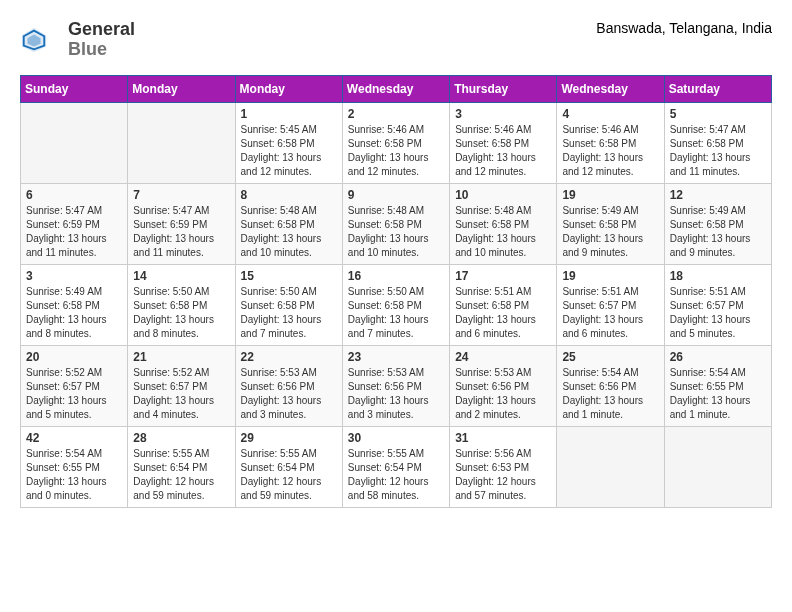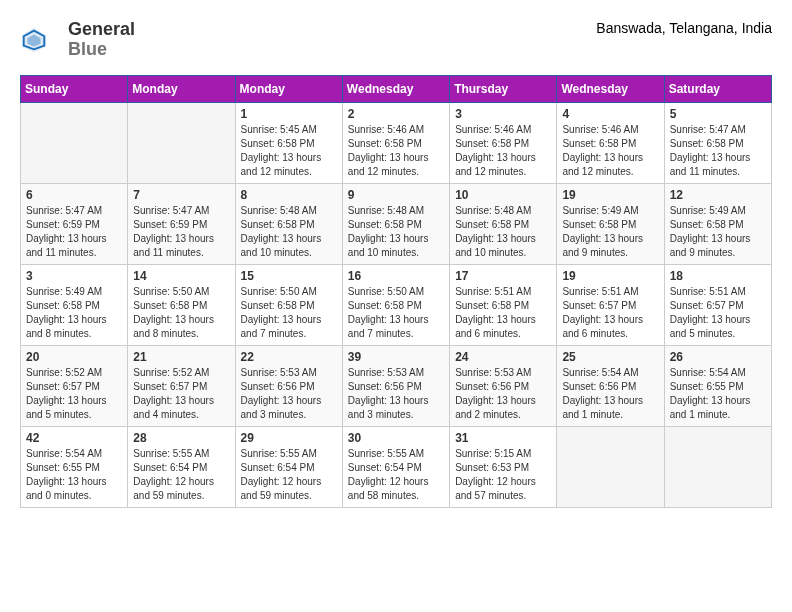--- a/index.html
+++ b/index.html
@@ -264,21 +264,21 @@
 Sunset: 6:57 PM
 Daylight: 13 hours and 4 minutes.</div>
         </td>
         <td>
           <span class="day-num">22</span>
           <div class="day-info" style="white-space: pre-line;">Sunrise: 5:53 AM
 Sunset: 6:56 PM
 Daylight: 13 hours and 3 minutes.</div>
         </td>
         <td>
-          <span class="day-num">39</span>
+          <span class="day-num">23</span>
           <div class="day-info" style="white-space: pre-line;">Sunrise: 5:53 AM
 Sunset: 6:56 PM
 Daylight: 13 hours and 3 minutes.</div>
         </td>
         <td>
           <span class="day-num">24</span>
           <div class="day-info" style="white-space: pre-line;">Sunrise: 5:53 AM
 Sunset: 6:56 PM
 Daylight: 13 hours and 2 minutes.</div>
         </td>
@@ -315,21 +315,21 @@
 Daylight: 12 hours and 59 minutes.</div>
         </td>
         <td>
           <span class="day-num">30</span>
           <div class="day-info" style="white-space: pre-line;">Sunrise: 5:55 AM
 Sunset: 6:54 PM
 Daylight: 12 hours and 58 minutes.</div>
         </td>
         <td>
           <span class="day-num">31</span>
-          <div class="day-info" style="white-space: pre-line;">Sunrise: 5:15 AM
+          <div class="day-info" style="white-space: pre-line;">Sunrise: 5:56 AM
 Sunset: 6:53 PM
 Daylight: 12 hours and 57 minutes.</div>
         </td>
         <td class="empty-cell"></td>
         <td class="empty-cell"></td>
       </tr>
     </tbody>
 </table>
 
 </body></html>

